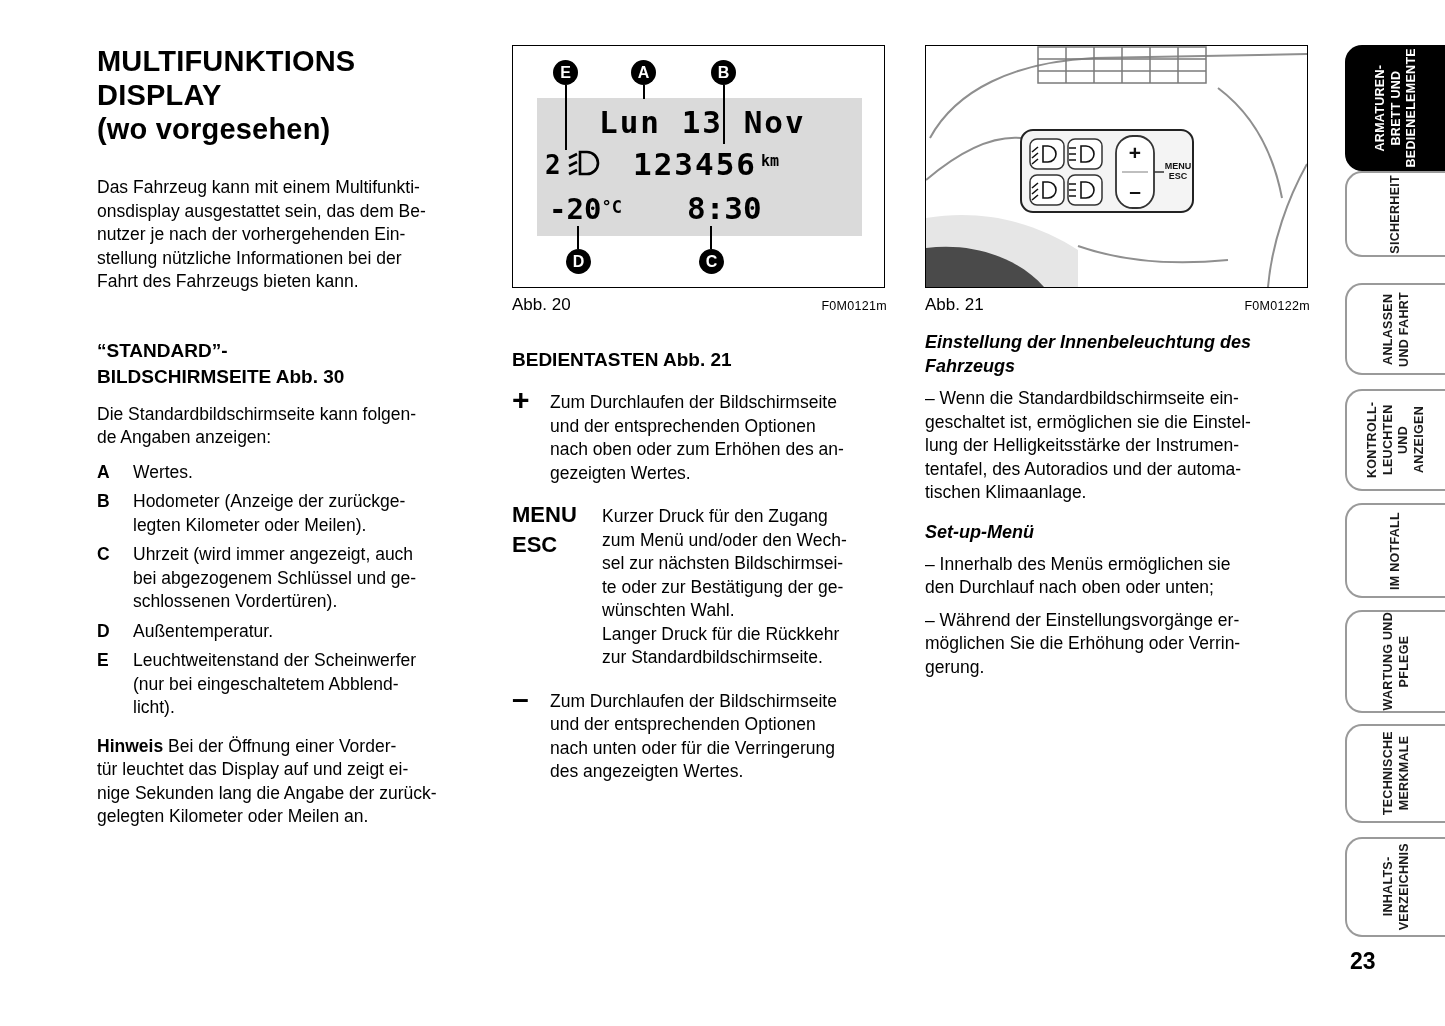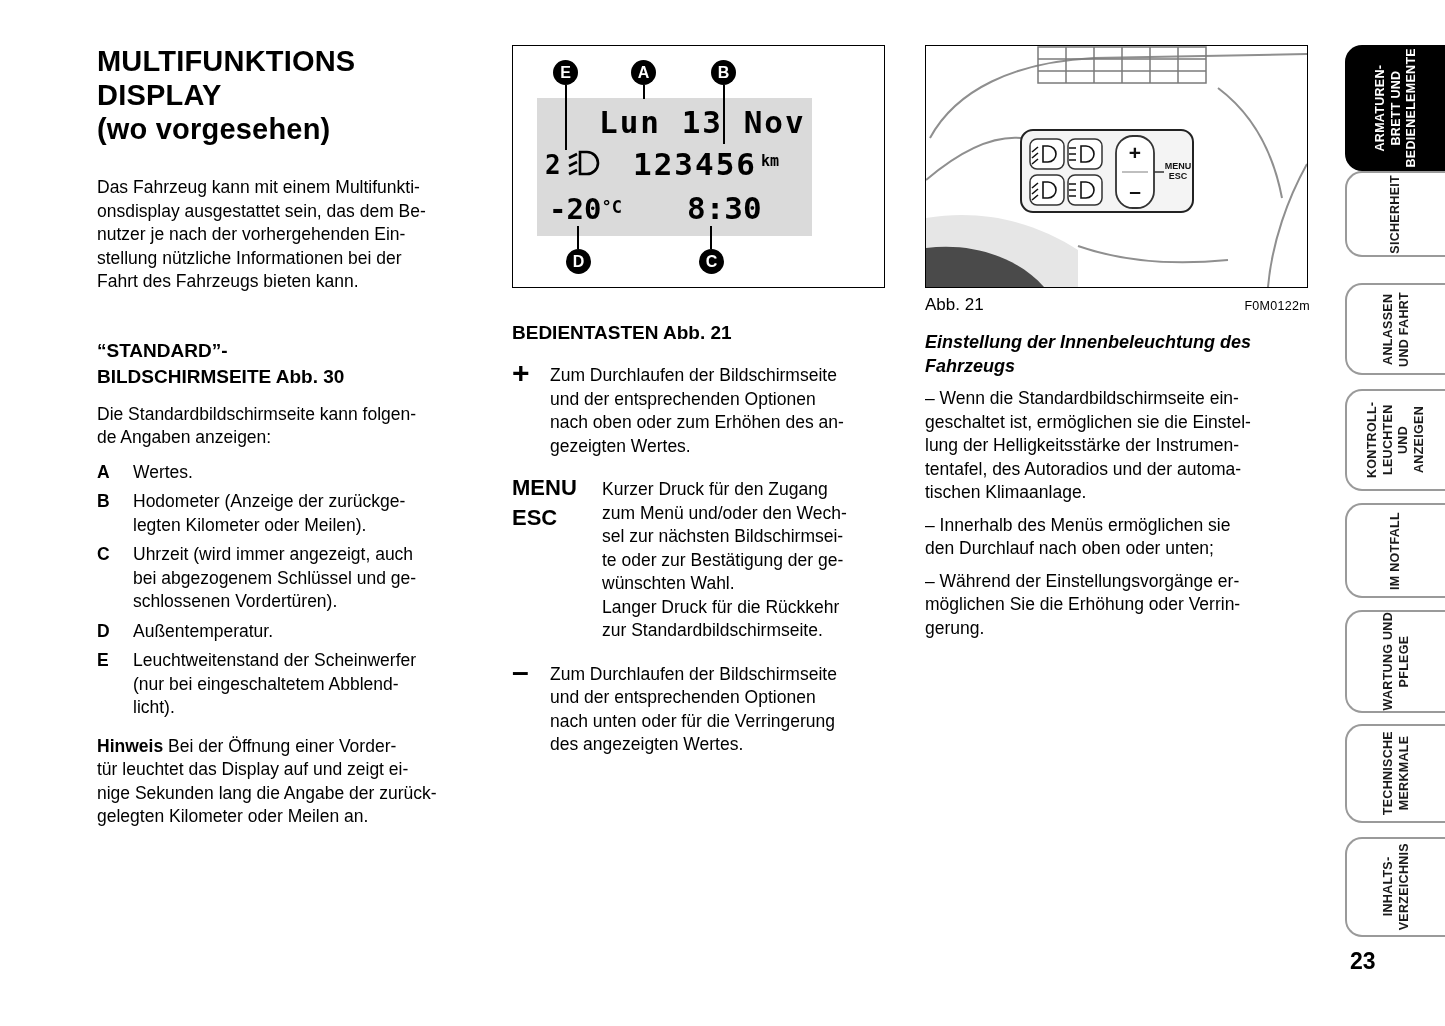--- a/index.html
+++ b/index.html
@@ -25,21 +25,21 @@
 
   
   .fig-box { position:relative; border:1px solid #000; background:#fff; }
   .fig-caption { display:flex; justify-content:space-between; align-items:baseline; margin-top:7px; }
   .fig-label { font-size:17px; }
   .fig-code { font-size:12.5px; letter-spacing:0.3px; }
 
   
   .col-mid { position:absolute; left:512px; top:45px; width:375px; }
   .fig20-box { width:373px; height:243px; }
-  .lcd { position:absolute; left:24px; top:52px; width:275px; height:138px; background:#dadada; }
+  .lcd { position:absolute; left:24px; top:52px; width:325px; height:138px; background:#dadada; }
   .lcd .seg { font-family:"DejaVu Sans Mono", monospace; font-weight:bold; }
   .lcd-line1 { position:absolute; left:62px; top:6px; font-size:31px; letter-spacing:2px; }
   .lcd-level { position:absolute; left:8px; top:52px; font-size:26px; }
   .headlight-svg { position:absolute; left:30px; top:50px; }
   .lcd-odo { position:absolute; left:96px; top:48px; font-size:31px; letter-spacing:2px; }
   .lcd-unit { position:absolute; left:224px; top:54px; font-size:15px; }
   .lcd-temp { position:absolute; left:12px; top:94px; font-size:29px; }
   .lcd-temp .lcd-small { font-size:17px; vertical-align:6px; }
   .lcd-time { position:absolute; left:150px; top:92px; font-size:31px; }
   .callout { position:absolute; width:25px; height:25px; border-radius:50%; background:#000; color:#fff;
@@ -150,20 +150,24 @@
         <div class="cline cl-a"></div>
         <div class="cline cl-b"></div>
         <div class="cline cl-d"></div>
         <div class="cline cl-c"></div>
         <div class="callout co-e">E</div>
         <div class="callout co-a">A</div>
         <div class="callout co-b">B</div>
         <div class="callout co-d">D</div>
         <div class="callout co-c">C</div>
       </div>
+      <figcaption class="fig-caption">
+        <span class="fig-label">Abb. 20</span>
+        <span class="fig-code">F0M0121m</span>
+      </figcaption>
     </figure>
 
     <h2 class="mid-head">BEDIENTASTEN Abb. 21</h2>
 
     <div class="ctrl-row">
       <span class="ctrl-sym">+</span>
       <span class="ctrl-text pre">Zum Durchlaufen der Bildschirmseite
 und der entsprechenden Optionen
 nach oben oder zum Erhöhen des an-
 gezeigten Wertes.</span>
@@ -264,20 +268,21 @@
 
 
     <h3 class="sub-head pre">Einstellung der Innenbeleuchtung des
 Fahrzeugs</h3>
     <p class="body r-par pre">– Wenn die Standardbildschirmseite ein-
 geschaltet ist, ermöglichen sie die Einstel-
 lung der Helligkeitsstärke der Instrumen-
 tentafel, des Autoradios und der automa-
 tischen Klimaanlage.</p>
 
+    <h3 class="sub-head pre">Set-up-Menü</h3>
     <p class="body r-par pre">– Innerhalb des Menüs ermöglichen sie
 den Durchlauf nach oben oder unten;</p>
     <p class="body r-par pre">– Während der Einstellungsvorgänge er-
 möglichen Sie die Erhöhung oder Verrin-
 gerung.</p>
   </section>
 
   <nav class="sidebar">
     <div class="tab active" style="top:45px;height:126px;">
         <span>ARMATUREN-

